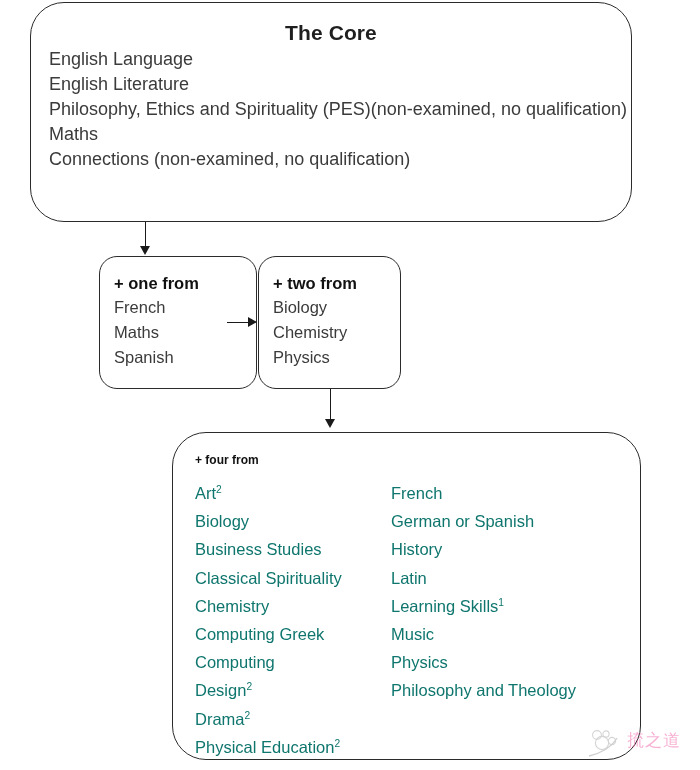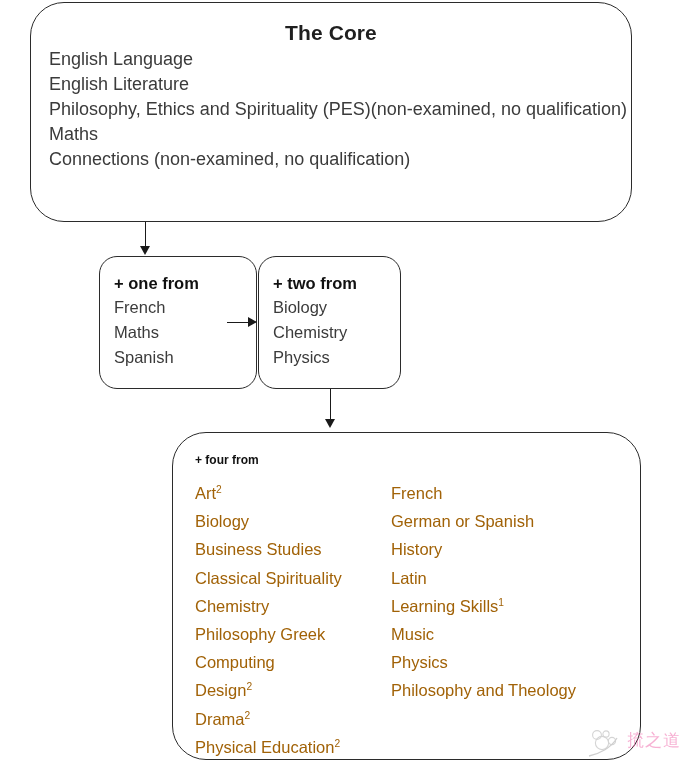--- a/index.html
+++ b/index.html
@@ -117,21 +117,21 @@
     top: 46px;
     left: 22px;
     right: 16px;
     display: flex;
   }
   .four-col-left { width: 196px; flex: none; }
   .four-col-right { flex: 1; }
   .four-cols .line {
     font-size: 16.5px;
     line-height: 28.2px;
-    color: #a16207;
+    color: #0f766e;
     white-space: nowrap;
   }
   .line sup {
     font-size: 0.62em;
     vertical-align: super;
     line-height: 0;
   }
 
   
   .connector { position: absolute; }
@@ -231,21 +231,21 @@
 
   <div class="box" id="box-four-from">
     <div class="four-heading">+ four from</div>
     <div class="four-cols">
       <div class="four-col-left">
           <div class="line">Art<sup>2</sup></div>
           <div class="line">Biology</div>
           <div class="line">Business Studies</div>
           <div class="line">Classical Spirituality</div>
           <div class="line">Chemistry</div>
-          <div class="line">Philosophy Greek</div>
+          <div class="line">Computing Greek</div>
           <div class="line">Computing</div>
           <div class="line">Design<sup>2</sup></div>
           <div class="line">Drama<sup>2</sup></div>
           <div class="line">Physical Education<sup>2</sup></div>
         </div>
       <div class="four-col-right">
           <div class="line">French</div>
           <div class="line">German or Spanish</div>
           <div class="line">History</div>
           <div class="line">Latin</div>

